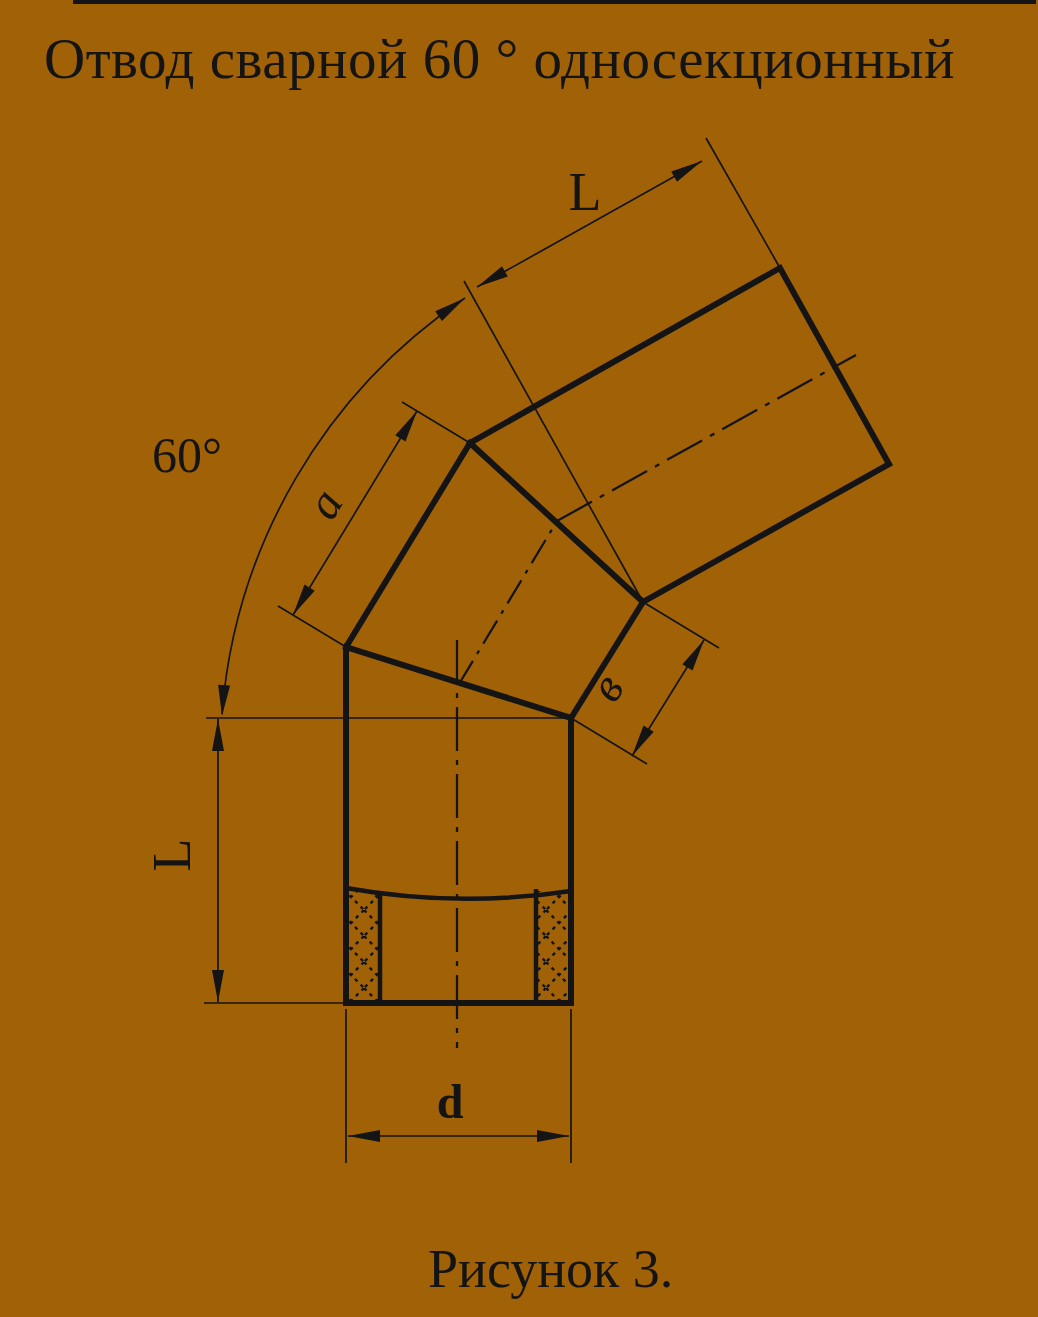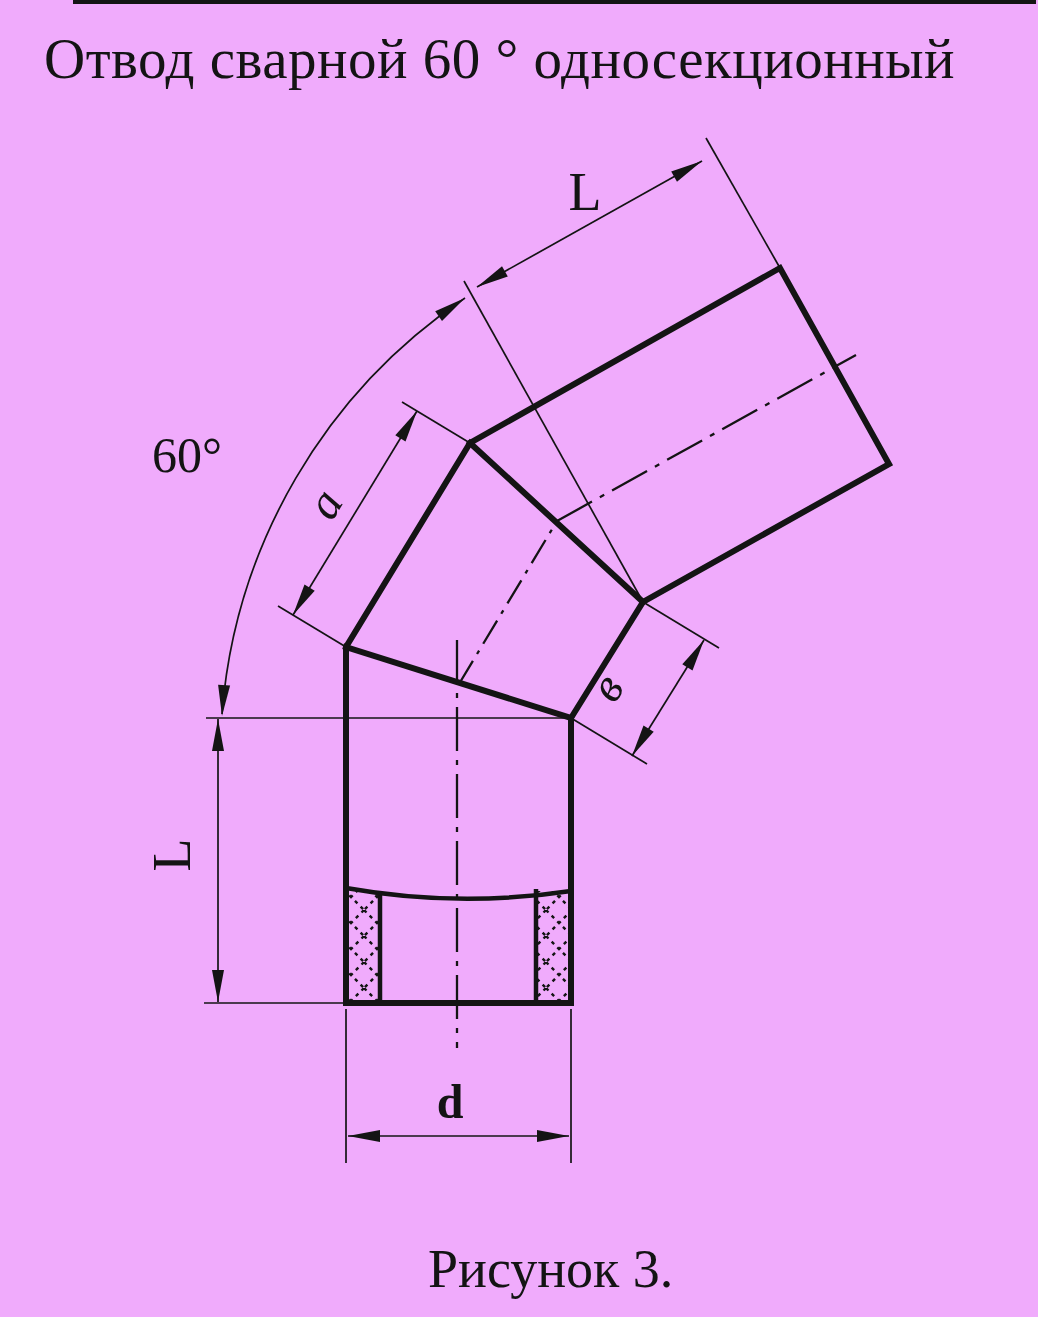--- a/index.html
+++ b/index.html
@@ -1,16 +1,16 @@
 <!DOCTYPE html>
 <html><head>
 <meta charset="utf-8">
 <style>
   html,body{margin:0;padding:0;background:#e8e8e8;}
-  .page{position:relative;width:1038px;height:1317px;background:#f0abfc;overflow:hidden;
+  .page{position:relative;width:1038px;height:1317px;background:#a16207;overflow:hidden;
         font-family:"Liberation Serif","DejaVu Serif",serif;}
   svg{position:absolute;left:0;top:0;}
   .ink{stroke:#141414;fill:none;}
   .thick{stroke-width:6;stroke-linejoin:miter;stroke-linecap:square;}
   .mid{stroke-width:4.5;stroke-linecap:butt;}
   .thin{stroke-width:1.7;stroke-linecap:butt;}
   .cline{stroke-width:2.3;stroke-linecap:butt;}
   .arrow{fill:#141414;stroke:none;}
   text{fill:#141414;}
   .t-title{font-size:57px;letter-spacing:0.5px;}

